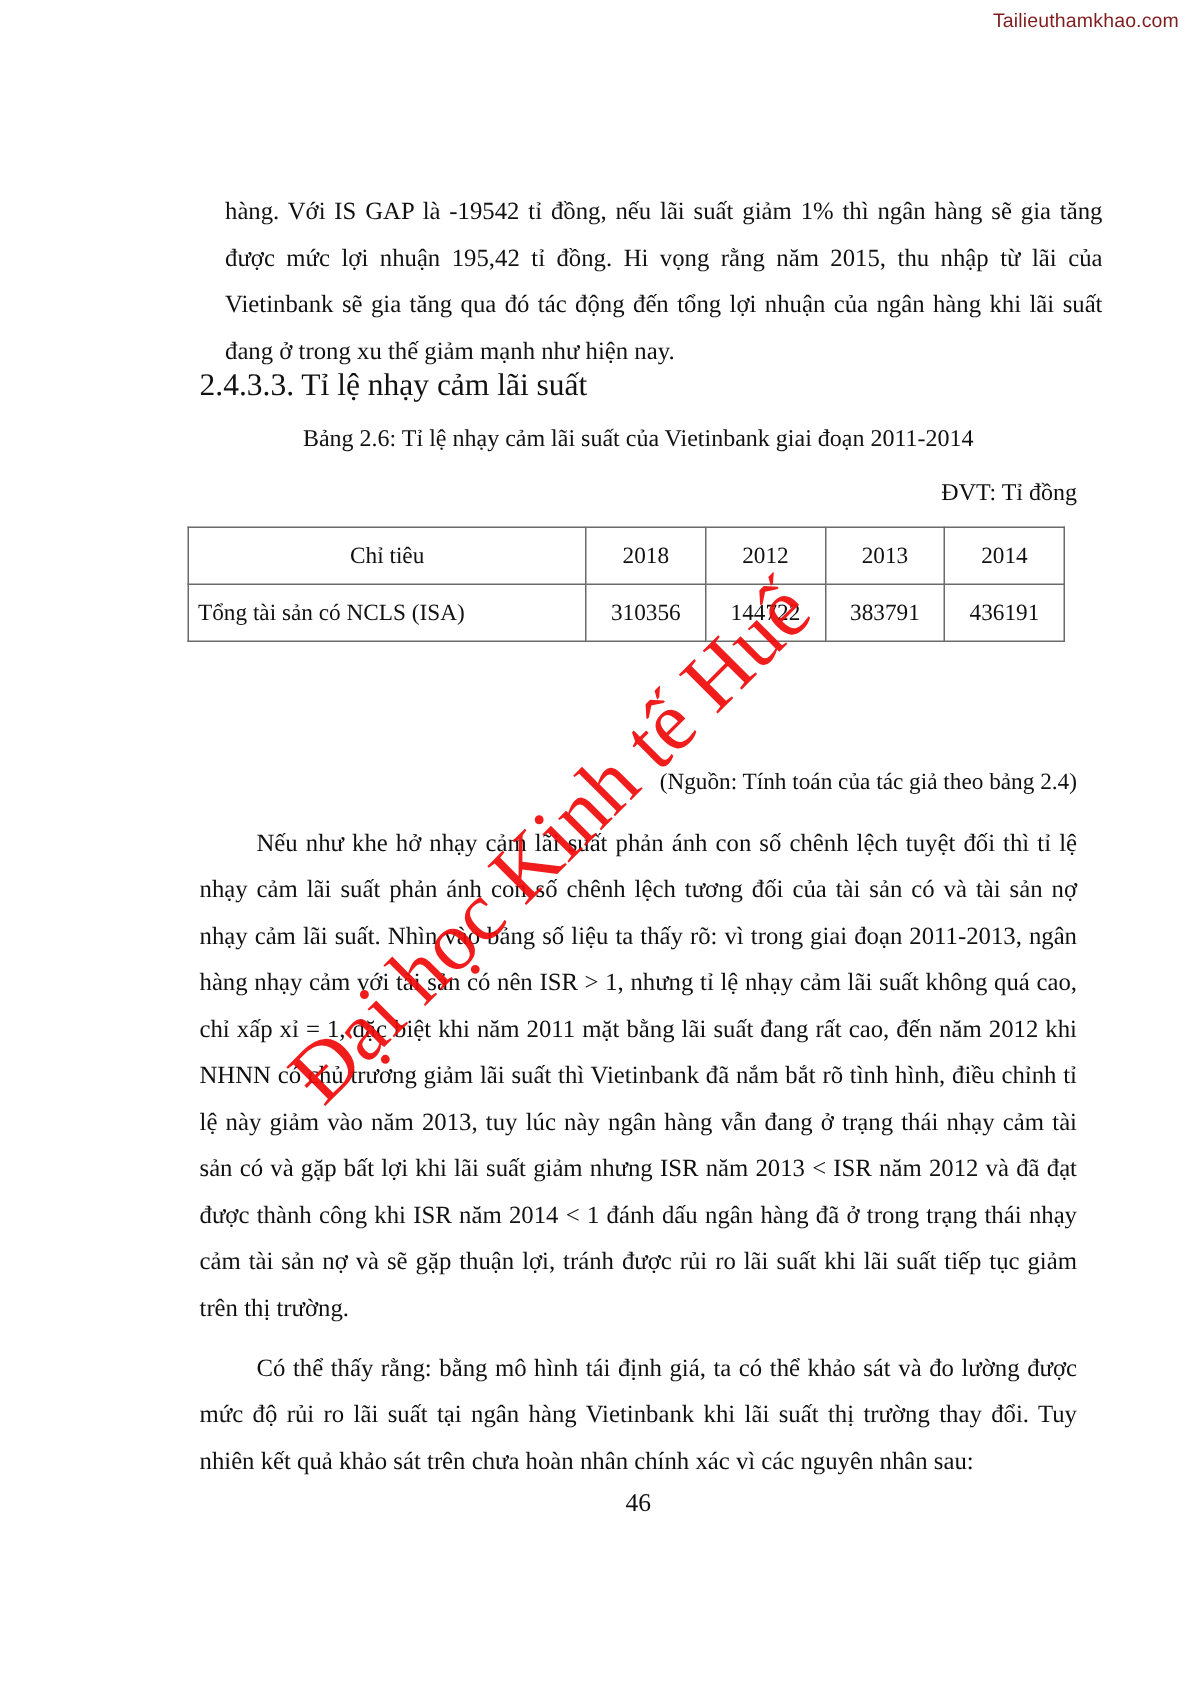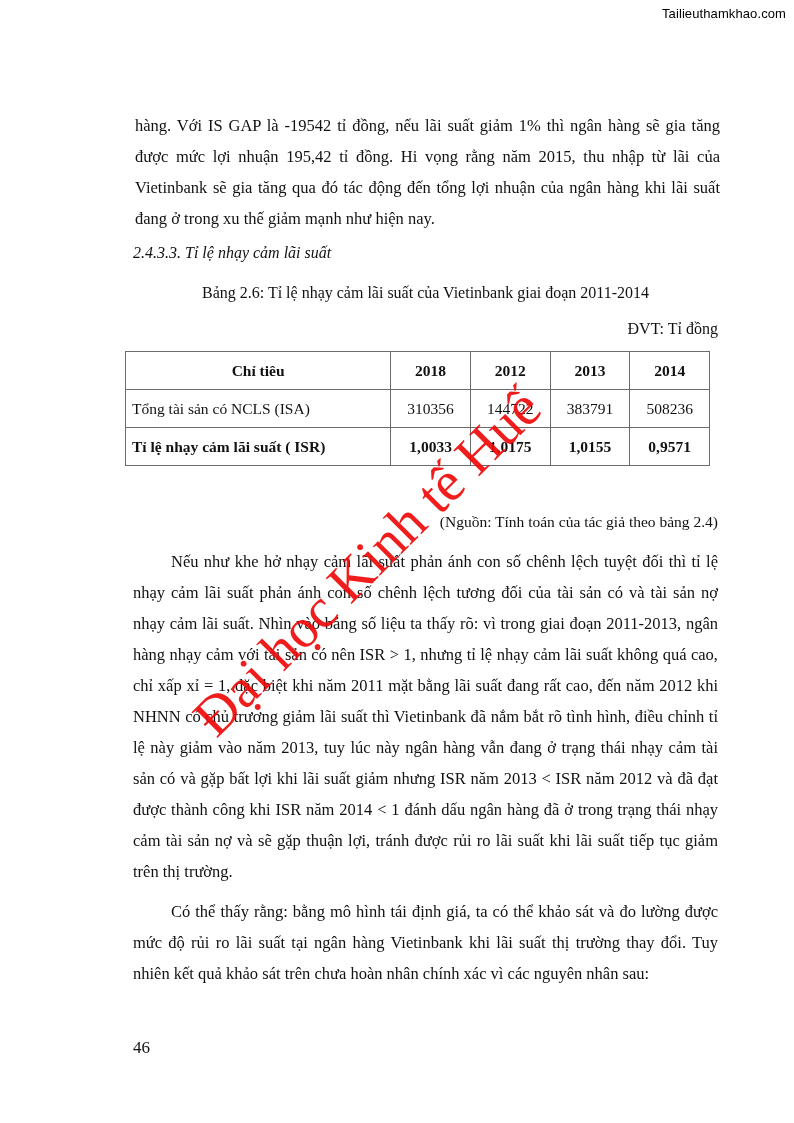--- a/index.html
+++ b/index.html
@@ -14,21 +14,21 @@
       overflow: hidden;
       font-family: "Liberation Serif", "DejaVu Serif", serif;
       color: #111111;
     }
     .site-mark {
       position: absolute;
       top: 6px;
       right: 8px;
       font-family: "Liberation Sans", "DejaVu Sans", sans-serif;
       font-size: 13px;
-      color: #000000;
+      color: #7f1d1d;
       letter-spacing: 0.1px;
     }
     .page {
       position: absolute;
       left: 133px;
       top: 0;
       width: 585px;
     }
     .para {
       position: absolute;
@@ -37,22 +37,21 @@
       font-size: 16.5px;
       line-height: 31px;
       text-align: justify;
       text-align-last: left;
     }
     .para.indent { text-indent: 38px; }
     .heading-sub {
       position: absolute;
       left: 0;
       top: 244px;
-      font-size: 16px;
-      font-style: italic;
+      font-size: 21px;
     }
     .table-caption {
       position: absolute;
       left: 0;
       width: 585px;
       top: 284px;
       text-align: center;
       font-size: 16px;
       font-weight: normal;
     }
@@ -68,39 +67,39 @@
       top: 351px;
       border-collapse: collapse;
       font-size: 15.5px;
     }
     table.data-table td, table.data-table th {
       border: 1px solid #6b6b6b;
       height: 37px;
       padding: 0 6px;
     }
     table.data-table th {
-      font-weight: bold;
+      font-weight: normal;
       text-align: center;
     }
     table.data-table td.num { text-align: center; }
     table.data-table tr.bold td { font-weight: bold; }
     .col-label { width: 266px; text-align: left; }
     .col-year { width: 68px; }
     .source-note {
       position: absolute;
       right: 0;
       top: 513px;
       font-size: 15.5px;
     }
     .page-number {
       position: absolute;
       left: 0;
       width: 585px;
-      top: 1038px;
-      text-align: left;
+      top: 992px;
+      text-align: center;
       font-size: 17px;
     }
     .watermark {
       position: absolute;
       left: 135px;
       top: 530px;
       transform: rotate(-45deg);
       transform-origin: center center;
       color: #f00a0a;
       font-family: "Liberation Serif", "DejaVu Serif", serif;
@@ -110,21 +109,21 @@
       opacity: 0.92;
     }
   </style>
 </head>
 <body>
 
 <div class="site-mark">Tailieuthamkhao.com</div>
 
 <div class="page">
 
-  <p class="para" style="top:108px; margin:2px;">hàng. Với IS GAP là -19542 tỉ đồng, nếu lãi suất giảm 1% thì ngân hàng sẽ gia tăng được mức lợi nhuận 195,42 tỉ đồng. Hi vọng rằng năm 2015, thu nhập từ lãi của Vietinbank sẽ gia tăng qua đó tác động đến tổng lợi nhuận của ngân hàng khi lãi suất  đang ở trong xu thế giảm mạnh như hiện nay.</p>
+  <p class="para" style="top:108px; margin:17px;">hàng. Với IS GAP là -19542 tỉ đồng, nếu lãi suất giảm 1% thì ngân hàng sẽ gia tăng được mức lợi nhuận 195,42 tỉ đồng. Hi vọng rằng năm 2015, thu nhập từ lãi của Vietinbank sẽ gia tăng qua đó tác động đến tổng lợi nhuận của ngân hàng khi lãi suất  đang ở trong xu thế giảm mạnh như hiện nay.</p>
 
   <div class="heading-sub">2.4.3.3. Tỉ lệ nhạy cảm lãi suất</div>
 
   <div class="table-caption">Bảng 2.6: Tỉ lệ nhạy cảm lãi suất của Vietinbank giai đoạn 2011-2014</div>
 
   <div class="unit-label">ĐVT: Tỉ đồng</div>
 
   <table class="data-table">
     <tbody>
         <tr>
@@ -132,28 +131,21 @@
       <th class="col-year">2018</th>
       <th class="col-year">2012</th>
       <th class="col-year">2013</th>
       <th class="col-year">2014</th>
     </tr>
     <tr>
       <td class="col-label">Tổng tài sản có NCLS (ISA)</td>
       <td class="num">310356</td>
       <td class="num">144722</td>
       <td class="num">383791</td>
-      <td class="num">508236</td>
-    </tr>
-    <tr class="bold">
-      <td class="col-label">Tỉ lệ nhạy cảm lãi suất ( ISR)</td>
-      <td class="num">1,0033</td>
-      <td class="num">1,0175</td>
-      <td class="num">1,0155</td>
-      <td class="num">0,9571</td>
+      <td class="num">436191</td>
     </tr>
   </tbody>
     </table>
 
   <div class="source-note">(Nguồn: Tính toán của tác giả theo bảng 2.4)</div>
 
   <p class="para indent" style="top:546px; margin:0;">Nếu như khe hở nhạy cảm lãi suất phản ánh con số chênh lệch tuyệt đối thì tỉ lệ nhạy cảm lãi suất phản ánh con số chênh lệch tương đối của tài sản có và tài sản nợ nhạy cảm lãi suất. Nhìn vào bảng số liệu ta thấy rõ: vì trong giai đoạn 2011-2013, ngân hàng nhạy cảm với tài sản có nên ISR &gt; 1, nhưng tỉ lệ nhạy cảm lãi suất không quá cao, chỉ xấp xỉ = 1, đặc biệt khi năm 2011 mặt bằng lãi suất đang rất cao, đến năm 2012 khi NHNN có chủ trương giảm lãi suất thì Vietinbank đã nắm bắt rõ tình hình, điều chỉnh tỉ lệ này giảm vào năm 2013, tuy lúc này ngân hàng vẫn đang ở trạng thái nhạy cảm tài sản có và gặp bất lợi khi lãi suất giảm nhưng ISR năm 2013 &lt; ISR năm 2012 và đã đạt được thành công khi ISR năm 2014 &lt; 1 đánh dấu ngân hàng đã ở trong trạng thái nhạy cảm tài sản nợ và sẽ gặp thuận lợi, tránh được rủi ro lãi suất khi lãi suất tiếp tục giảm trên thị trường.</p>
 
   <p class="para indent" style="top:896px; margin:0;">Có thể thấy rằng: bằng mô hình tái định giá, ta có thể khảo sát và đo lường được mức độ rủi ro lãi suất tại ngân hàng Vietinbank khi lãi suất thị trường thay đổi. Tuy nhiên kết quả khảo sát trên chưa hoàn nhân chính xác vì các nguyên nhân sau:</p>
 

